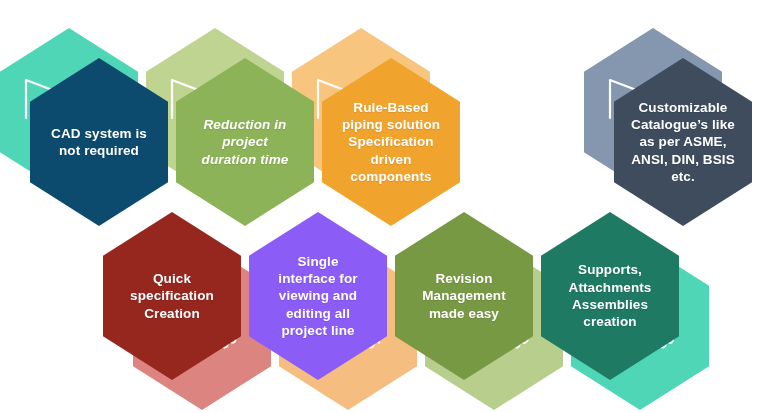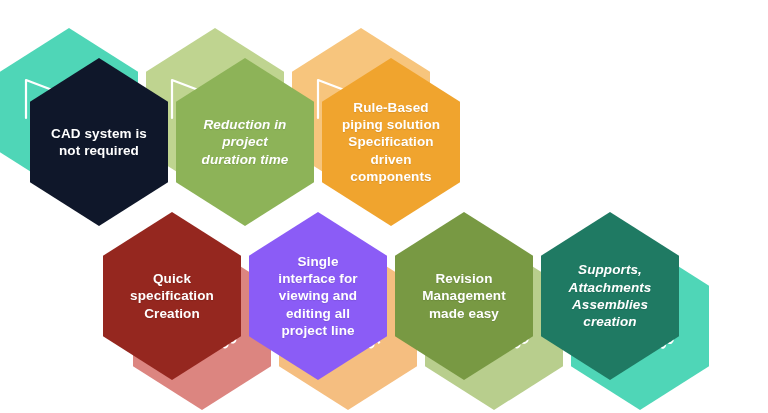--- a/index.html
+++ b/index.html
@@ -105,21 +105,21 @@
 
 <div class="cell row-top" style="left: 30px; top: 58px;">
       <div class="hex hex-shadow" style="background: rgb(79, 214, 183);"></div>
       <div class="badge">
         <svg width="86" height="58" viewBox="0 0 86 58">
           <path d="M4 54 L4 16 L54 35" fill="none" stroke="#ffffff" stroke-width="2.2" stroke-linecap="round" stroke-linejoin="round"></path>
           <path d="M46 28 L56 35 L45 41" fill="none" stroke="#ffffff" stroke-width="2.2" stroke-linecap="round" stroke-linejoin="round"></path>
           <text class="badge-num" x="60" y="34" transform="rotate(-32 60 34)">01</text>
         </svg>
       </div>
-      <div class="hex hex-main" style="background: #0f172a;">
+      <div class="hex hex-main" style="background: #0c4a6e;">
         <div class="hex-label">CAD system is<br>not required</div>
       </div>
     </div>
     <div class="cell row-top" style="left: 176px; top: 58px;">
       <div class="hex hex-shadow" style="background: rgb(191, 212, 144);"></div>
       <div class="badge">
         <svg width="86" height="58" viewBox="0 0 86 58">
           <path d="M4 54 L4 16 L54 35" fill="none" stroke="#ffffff" stroke-width="2.2" stroke-linecap="round" stroke-linejoin="round"></path>
           <path d="M46 28 L56 35 L45 41" fill="none" stroke="#ffffff" stroke-width="2.2" stroke-linecap="round" stroke-linejoin="round"></path>
           <text class="badge-num" x="60" y="34" transform="rotate(-32 60 34)">02</text>
@@ -135,20 +135,33 @@
         <svg width="86" height="58" viewBox="0 0 86 58">
           <path d="M4 54 L4 16 L54 35" fill="none" stroke="#ffffff" stroke-width="2.2" stroke-linecap="round" stroke-linejoin="round"></path>
           <path d="M46 28 L56 35 L45 41" fill="none" stroke="#ffffff" stroke-width="2.2" stroke-linecap="round" stroke-linejoin="round"></path>
           <text class="badge-num" x="60" y="34" transform="rotate(-32 60 34)">03</text>
         </svg>
       </div>
       <div class="hex hex-main" style="background: rgb(240, 164, 46);">
         <div class="hex-label">Rule-Based<br>piping solution<br>Specification<br>driven<br>components</div>
       </div>
     </div>
+    <div class="cell row-top" style="left: 614px; top: 58px;">
+      <div class="hex hex-shadow" style="background: rgb(132, 151, 174);"></div>
+      <div class="badge">
+        <svg width="86" height="58" viewBox="0 0 86 58">
+          <path d="M4 54 L4 16 L54 35" fill="none" stroke="#ffffff" stroke-width="2.2" stroke-linecap="round" stroke-linejoin="round"></path>
+          <path d="M46 28 L56 35 L45 41" fill="none" stroke="#ffffff" stroke-width="2.2" stroke-linecap="round" stroke-linejoin="round"></path>
+          <text class="badge-num" x="60" y="34" transform="rotate(-32 60 34)">05</text>
+        </svg>
+      </div>
+      <div class="hex hex-main" style="background: rgb(62, 76, 94);">
+        <div class="hex-label">Customizable<br>Catalogue’s like<br>as per ASME,<br>ANSI, DIN, BSIS<br>etc.</div>
+      </div>
+    </div>
     <div class="cell row-bottom" style="left: 103px; top: 212px;">
       <div class="hex hex-shadow" style="background: rgb(220, 133, 128);"></div>
       <div class="badge">
         <svg width="86" height="58" viewBox="0 0 86 58">
           <path d="M4 2 L4 44 L56 23" fill="none" stroke="#ffffff" stroke-width="2.2" stroke-linecap="round" stroke-linejoin="round"></path>
           <path d="M48 16 L58 22.5 L47.5 29" fill="none" stroke="#ffffff" stroke-width="2.2" stroke-linecap="round" stroke-linejoin="round"></path>
           <text class="badge-num" x="62" y="26" transform="rotate(-32 62 26)">06</text>
         </svg>
       </div>
       <div class="hex hex-main" style="background: rgb(149, 39, 31);">
@@ -174,21 +187,21 @@
         <svg width="86" height="58" viewBox="0 0 86 58">
           <path d="M4 2 L4 44 L56 23" fill="none" stroke="#ffffff" stroke-width="2.2" stroke-linecap="round" stroke-linejoin="round"></path>
           <path d="M48 16 L58 22.5 L47.5 29" fill="none" stroke="#ffffff" stroke-width="2.2" stroke-linecap="round" stroke-linejoin="round"></path>
           <text class="badge-num" x="62" y="26" transform="rotate(-32 62 26)">08</text>
         </svg>
       </div>
       <div class="hex hex-main" style="background: rgb(120, 153, 67);">
         <div class="hex-label">Revision<br>Management<br>made easy</div>
       </div>
     </div>
-    <div class="cell row-bottom" style="left: 541px; top: 212px; font-style: italic;">
+    <div class="cell row-bottom" style="left: 541px; top: 212px;">
       <div class="hex hex-shadow" style="background: rgb(79, 214, 183);"></div>
       <div class="badge">
         <svg width="86" height="58" viewBox="0 0 86 58">
           <path d="M4 2 L4 44 L56 23" fill="none" stroke="#ffffff" stroke-width="2.2" stroke-linecap="round" stroke-linejoin="round"></path>
           <path d="M48 16 L58 22.5 L47.5 29" fill="none" stroke="#ffffff" stroke-width="2.2" stroke-linecap="round" stroke-linejoin="round"></path>
           <text class="badge-num" x="62" y="26" transform="rotate(-32 62 26)">09</text>
         </svg>
       </div>
       <div class="hex hex-main" style="background: rgb(31, 122, 99);">
         <div class="hex-label">Supports,<br>Attachments<br>Assemblies<br>creation</div>

